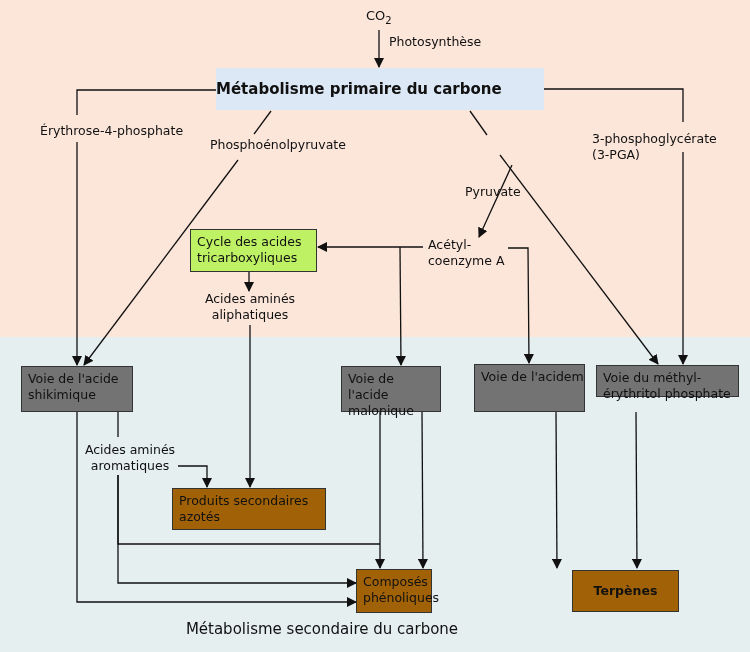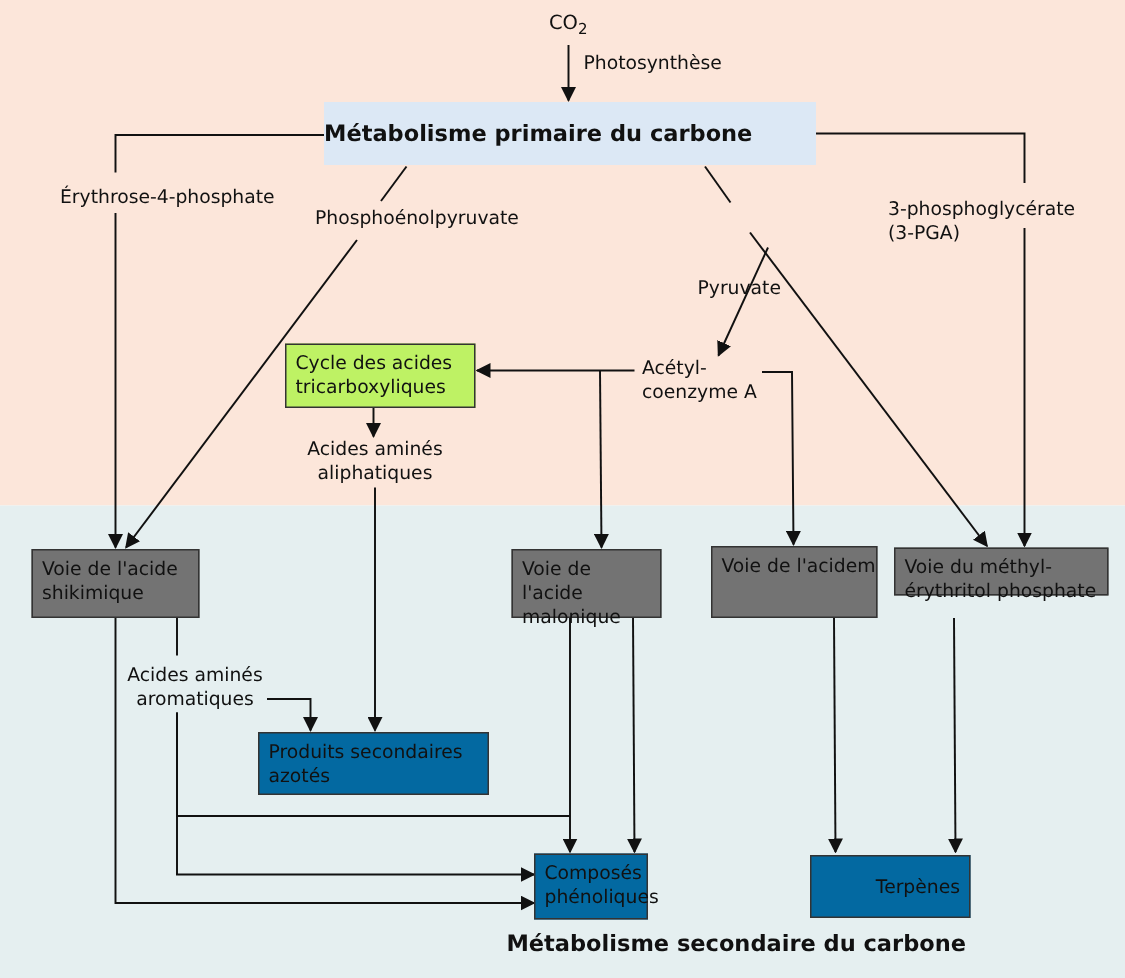--- a/index.html
+++ b/index.html
@@ -6,26 +6,26 @@
     body { width: 750px; height: 652px; position: relative; overflow: hidden;
            font-family: "DejaVu Sans", sans-serif; color: #111; }
     .zone-top { position: absolute; left: 0; top: 0; width: 750px; height: 337px; background: #fce6da; }
     .zone-bottom { position: absolute; left: 0; top: 337px; width: 750px; height: 315px; background: #e5eff0; }
     svg.wires { position: absolute; left: 0; top: 0; width: 750px; height: 652px; }
     .lbl { position: absolute; font-size: 12.5px; line-height: 16px; white-space: pre-line; }
     .center { text-align: center; }
     .box { position: absolute; box-sizing: border-box; border: 1.3px solid #333; font-size: 12.5px;
            line-height: 16px; padding: 4px 6px; white-space: pre-line; }
     .box.pathway { background: #737373; }
-    .box.product { background: #0369a1; }
+    .box.product { background: #a16207; }
     .box.tca { background: #bef264; }
     .primary { position: absolute; left: 216px; top: 68px; width: 328px; height: 42px; background: #dce8f5;
                font-weight: bold; font-size: 15px; display: flex; align-items: center; justify-content: flex-start; }
-    .secondary-title { position: absolute; left: 0; width: 644px; top: 620px; text-align: right;
-                       font-weight: bold; font-size: 15px; }
+    .secondary-title { position: absolute; left: 0; width: 644px; top: 620px; text-align: center;
+                       font-weight: normal; font-size: 15px; }
     .co2 { position: absolute; left: 366px; top: 8px; font-size: 13px; }
     .co2 sub { font-size: 10px; }
   </style>
 </head>
 <body>
 
 <div class="zone-top"></div>
 <div class="zone-bottom"></div>
 
 <svg class="wires" viewBox="0 0 750 652">
@@ -97,15 +97,15 @@
 shikimique</div>
 <div class="box pathway" style="left:341px; top:366px; width:100px; height:46px;">Voie de l'acide
 malonique</div>
 <div class="box pathway" style="left:474px; top:364px; width:111px; height:48px; overflow:hidden; white-space:nowrap;">Voie de l'acidemévalonique</div>
 <div class="box pathway" style="left:596px; top:365px; width:143px; height:32px;">Voie du méthyl-
 érythritol phosphate</div>
 <div class="box product" style="left:172px; top:488px; width:154px; height:42px;">Produits secondaires
 azotés</div>
 <div class="box product" style="left:356px; top:569px; width:76px; height:44px;">Composés
 phénoliques</div>
-<div class="box product" style="left:540px; top:570px; width:107px; height:42px; display:flex; align-items:center; justify-content:flex-end;"><span>Terpènes</span></div>
+<div class="box product" style="left:572px; top:570px; width:107px; height:42px; display:flex; align-items:center; justify-content:center;font-weight:bold;"><span>Terpènes</span></div>
 
 <div class="secondary-title">Métabolisme secondaire du carbone</div>
 
 </body></html>

